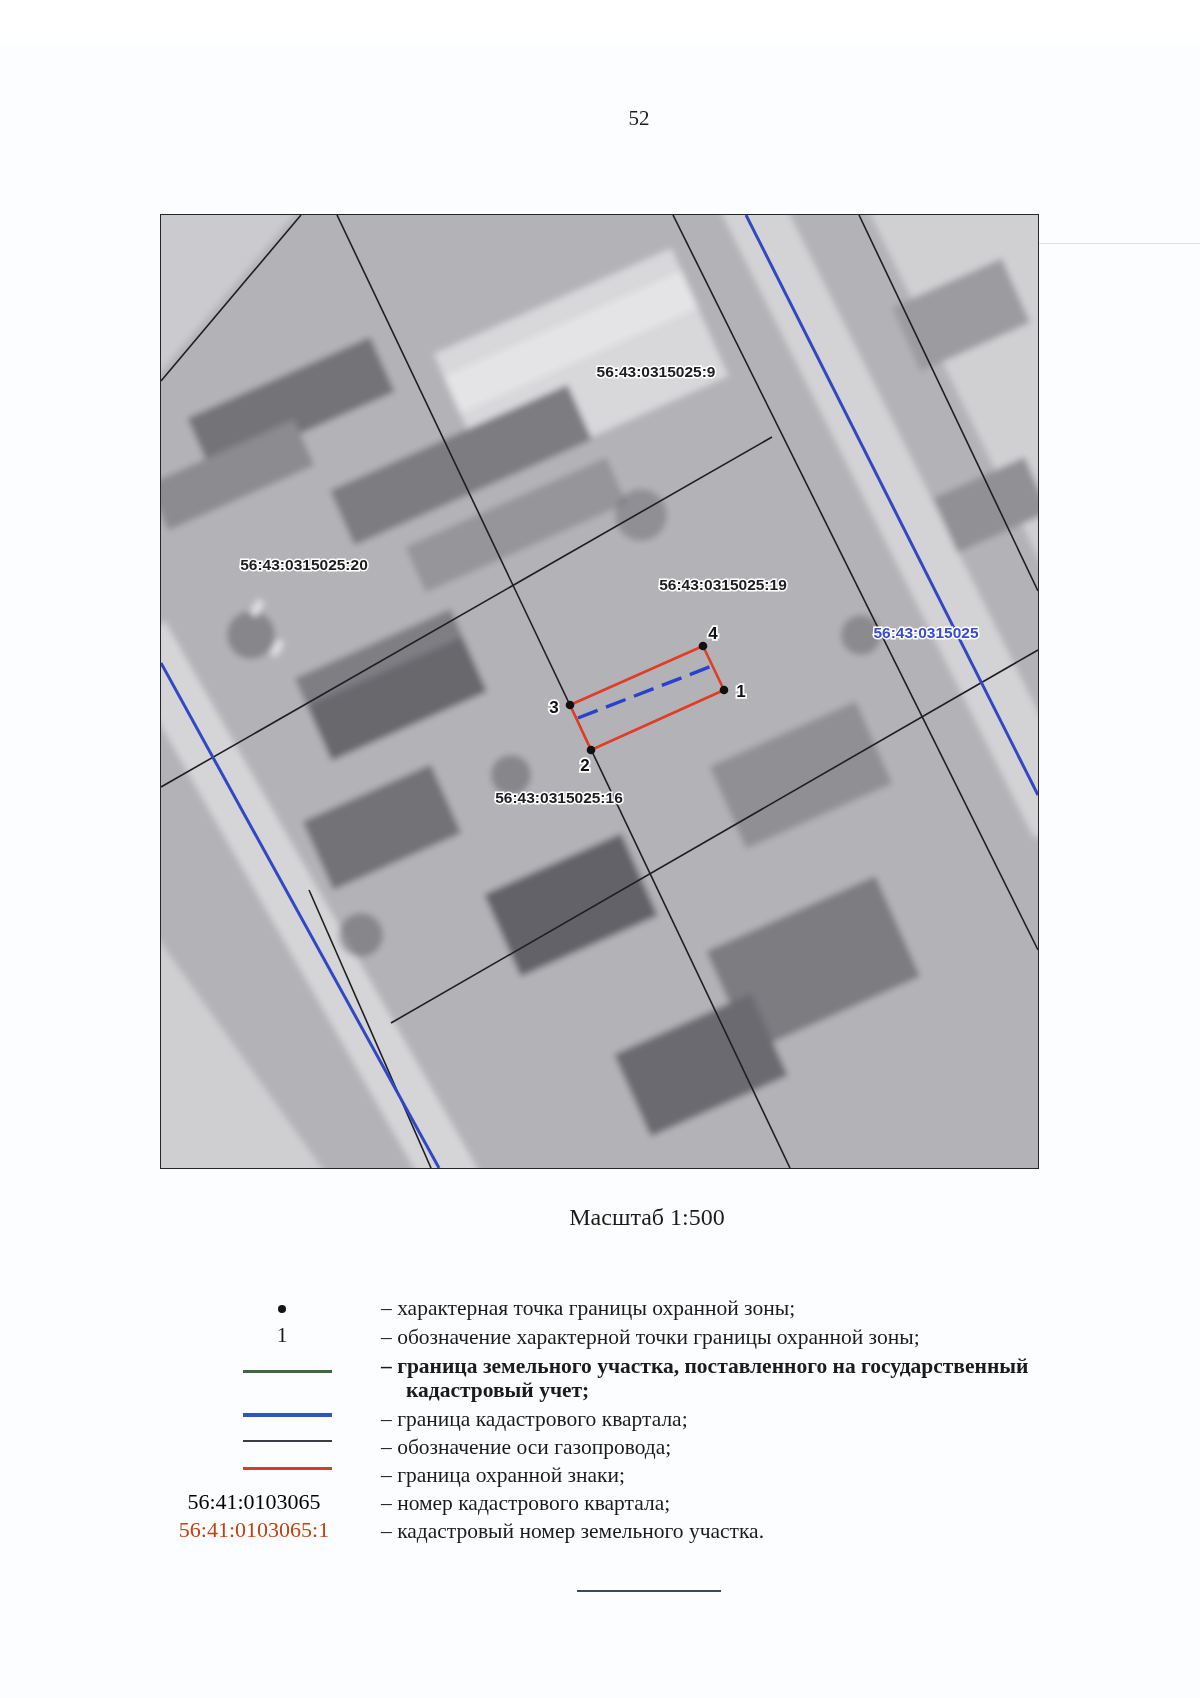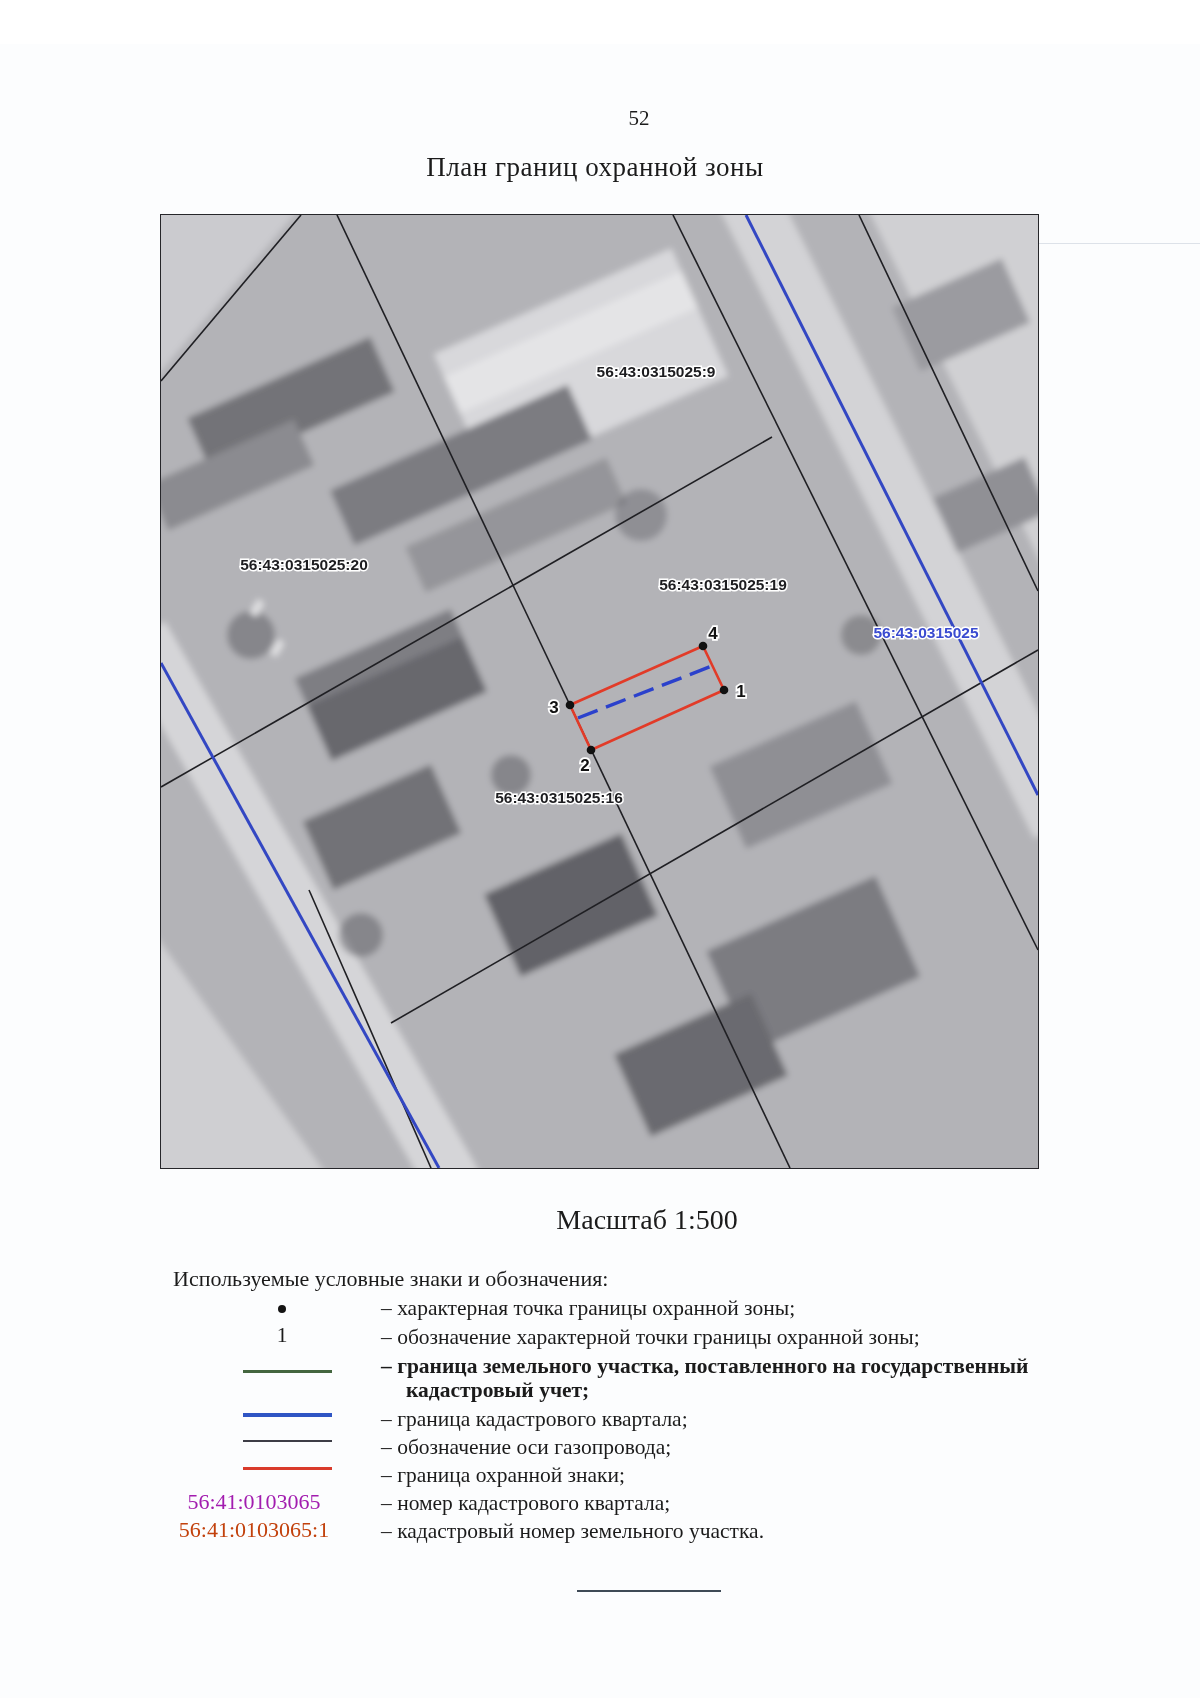--- a/index.html
+++ b/index.html
@@ -28,21 +28,21 @@
     border:1.5px solid #26262a;
     background:#b3b3b7;
   }
   .map-frame svg{display:block;}
   .faint-rule{
     position:absolute; left:1039px; top:199px; width:161px; height:1px;
     background:#dde2e9;
   }
   .scale-caption{
     position:absolute; top:1160px; left:94px; width:1106px;
-    text-align:center; font-size:28px;
+    text-align:center; font-size:24px;
   }
   .legend-heading{
     position:absolute; left:173px; top:1222px; font-size:22px; white-space:nowrap;
   }
   .legend-text{
     position:absolute; left:381px; font-size:21.5px; white-space:nowrap;
   }
   .legend-text.wrap{
     white-space:normal; width:650px; line-height:24px;
     text-indent:-25px; padding-left:25px;font-weight:bold;
@@ -59,21 +59,21 @@
     position:absolute; left:243px; width:89px;
   }
   .sym-line.green{top:1326px; height:3px; background:#44663f;}
   .sym-line.blue{top:1369px; height:3.5px; background:#2f55c4;}
   .sym-line.thin{top:1396px; height:1.6px; background:#3d3d46;}
   .sym-line.red{top:1423px; height:3px; background:#d93b2b;}
   .sym-cadnum{
     position:absolute; left:168px; width:172px; text-align:center;
     font-size:22px; white-space:nowrap;
   }
-  .sym-cadnum.blue{top:1445px; color:#a21caf;}
+  .sym-cadnum.blue{top:1445px; color:#000000;}
   .sym-cadnum.green{top:1473px; color:#c2410c;}
   .bottom-rule{
     position:absolute; left:577px; top:1546px; width:144px; height:2px;
     background:#3e4a56;
   }
   .r1{top:1252px;} .r2{top:1281px;} .r3{top:1310px;}
   .r4{top:1363px;} .r5{top:1391px;} .r6{top:1419px;}
   .r7{top:1447px;} .r8{top:1475px;}
   .map-label{
     font-family:"Liberation Sans", sans-serif;
@@ -88,21 +88,20 @@
     fill:#111; stroke:#fff; stroke-width:3.5px;
     paint-order:stroke fill; text-anchor:middle;
   }
 </style>
 </head>
 <body>
 
 <div class="page">
 
   <div class="page-number">52</div>
-  <div class="doc-title">План границ охранной зоны</div>
 
   <div class="map-frame">
     <svg width="877" height="953" viewBox="0 0 877 953">
       <defs>
         <filter id="photoblur" x="-5%" y="-5%" width="110%" height="110%">
           <feGaussianBlur stdDeviation="3"></feGaussianBlur>
         </filter>
       </defs>
 
       <g filter="url(#photoblur)">
@@ -198,21 +197,20 @@
       <text class="map-label" x="562" y="375">56:43:0315025:19</text>
       <text class="map-label blue" x="765" y="423">56:43:0315025</text>
       <text class="map-label" x="398" y="588">56:43:0315025:16</text>
     </svg>
   </div>
 
   <div class="faint-rule"></div>
 
   <div class="scale-caption">Масштаб 1:500</div>
 
-  <div class="legend-heading">Используемые условные знаки и обозначения:</div>
 
   <div class="sym-dot"></div>
   <div class="legend-text r1">– характерная точка границы охранной зоны;</div>
 
   <div class="sym-num">1</div>
   <div class="legend-text r2">– обозначение характерной точки границы охранной зоны;</div>
 
   <div class="sym-line green"></div>
   <div class="legend-text wrap r3">– граница земельного участка, поставленного на государственный кадастровый учет;</div>
 

